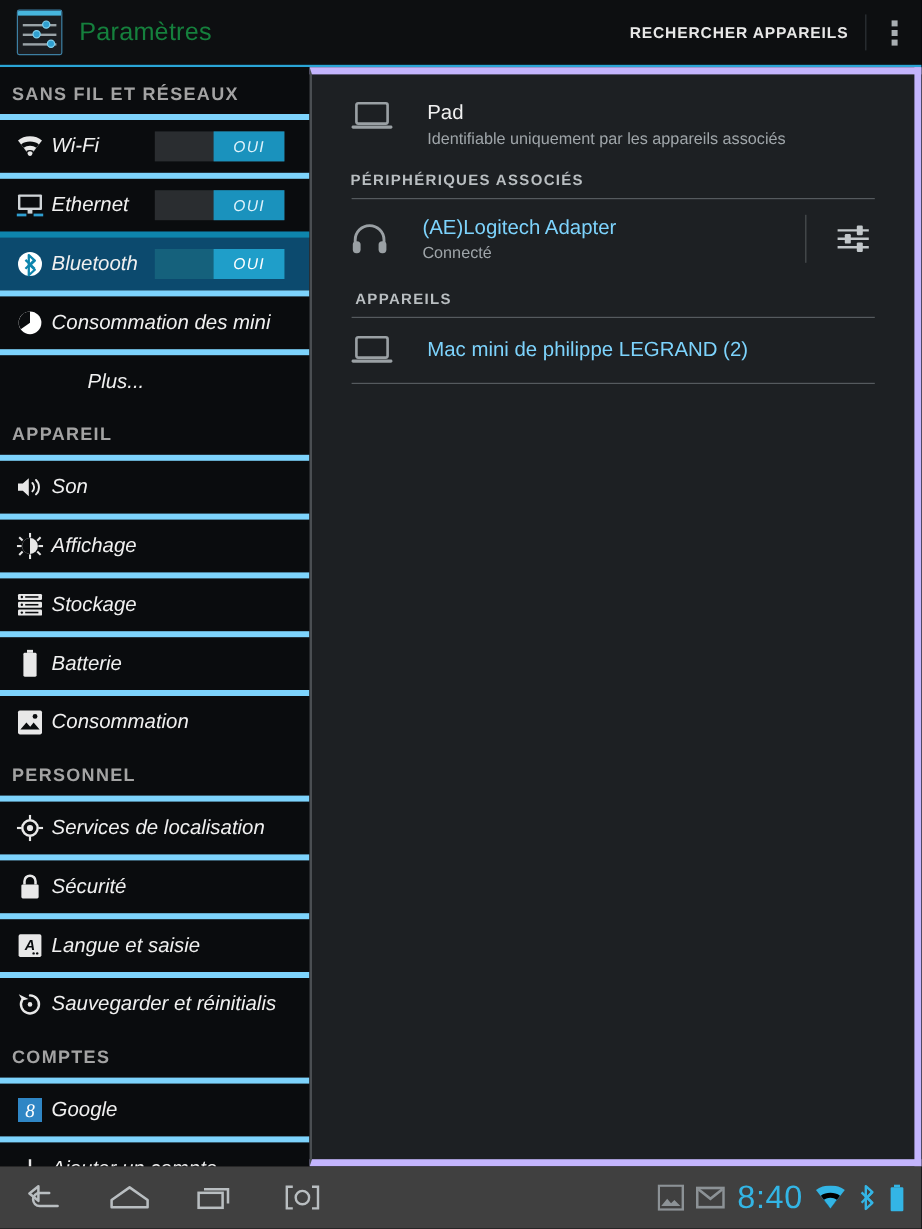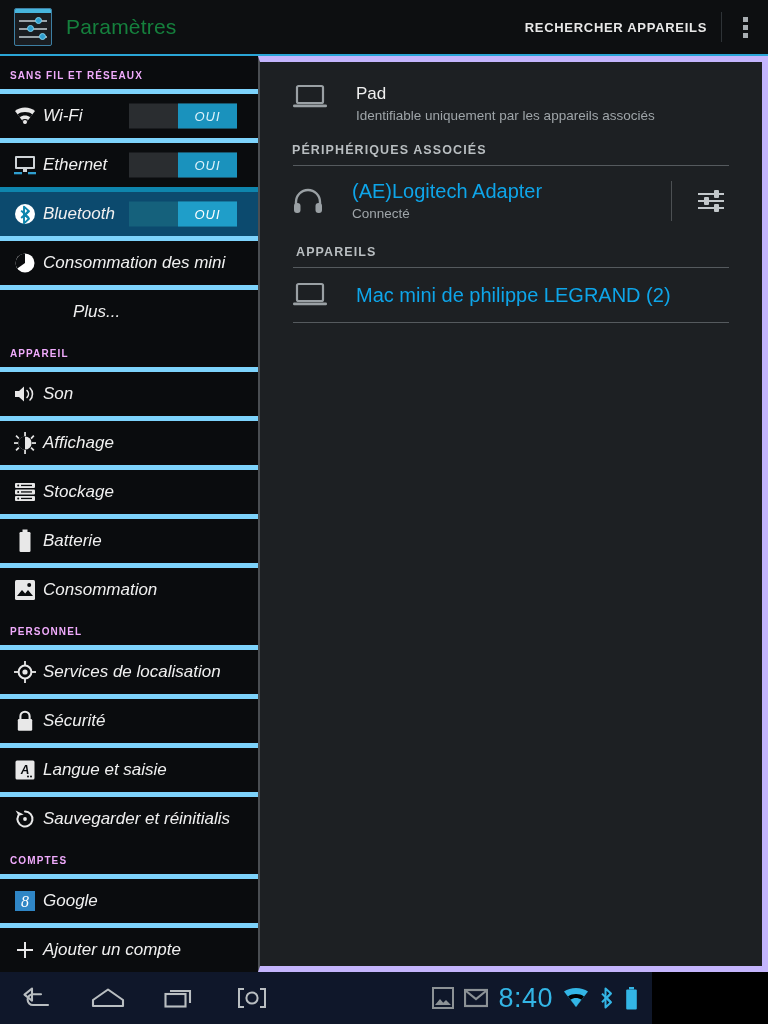--- a/index.html
+++ b/index.html
@@ -50,21 +50,21 @@
 
   
   .body-area { position:absolute; top:56px; left:0; width:768px; height:916px; display:flex; }
 
   
   .sidebar {
     width:258px; height:916px; background:#0a0c0e;
     overflow:hidden; position:relative;
   }
   .side-sec {
-    font-size:10px; color:#f0abfc; letter-spacing:1.1px;
+    font-size:15px; color:#a3a3a3; letter-spacing:1.1px;
     padding:14px 0 8px 10px; font-weight:bold;
   }
   .side-row {
     height:49px; display:flex; align-items:center;
     border-top:5px solid #7dd3fc; position:relative;
     padding-left:10px;
     font-style:italic;
   }
   .side-row.selected { background:#0c4a6e; border-top-color:#0e85ad; }
   .side-ico { width:30px; min-width:30px; display:flex; align-items:center; justify-content:center; }
@@ -98,28 +98,28 @@
 
   .panel-sec {
     font-size:12.5px; color:#b9bec1; letter-spacing:1.1px; font-weight:bold;
     padding:10px 0 8px 32px;
   }
   .panel-sec.indented { padding-left:36px; }
   .panel-rule { height:1px; background:#555a5e; margin:0 33px; }
 
   .panel-row { display:flex; align-items:center; padding:14px 0 14px 32px; position:relative; }
   .panel-row .txt { margin-left:28px; }
-  .p-title { font-size:20px; color:#0ea5e9; }
+  .p-title { font-size:17px; color:#7dd3fc; }
   .p-sub { font-size:13.5px; color:#9fa5a9; margin-top:3px; }
   .row-settings { position:absolute; right:36px; top:50%; transform:translateY(-50%);
     display:flex; align-items:center; }
   .row-settings .vline { width:1px; height:40px; background:#4c5053; margin-right:24px; }
 
   
-  .sysbar { position:absolute; bottom:0; left:0; width:652px; height:52px; background:#0f172a;
+  .sysbar { position:absolute; bottom:0; left:0; width:768px; height:52px; background:#404040;
     display:flex; align-items:center; }
   .nav-btn { width:72px; height:52px; display:flex; align-items:center; justify-content:center; }
   .sys-right { margin-left:auto; display:flex; align-items:center; gap:10px; padding-right:14px; }
   .clock { font-size:27px; color:#33b5e5; letter-spacing:.5px; }
 
   svg { display:block; }
 </style>
 </head>
 <body>
 

